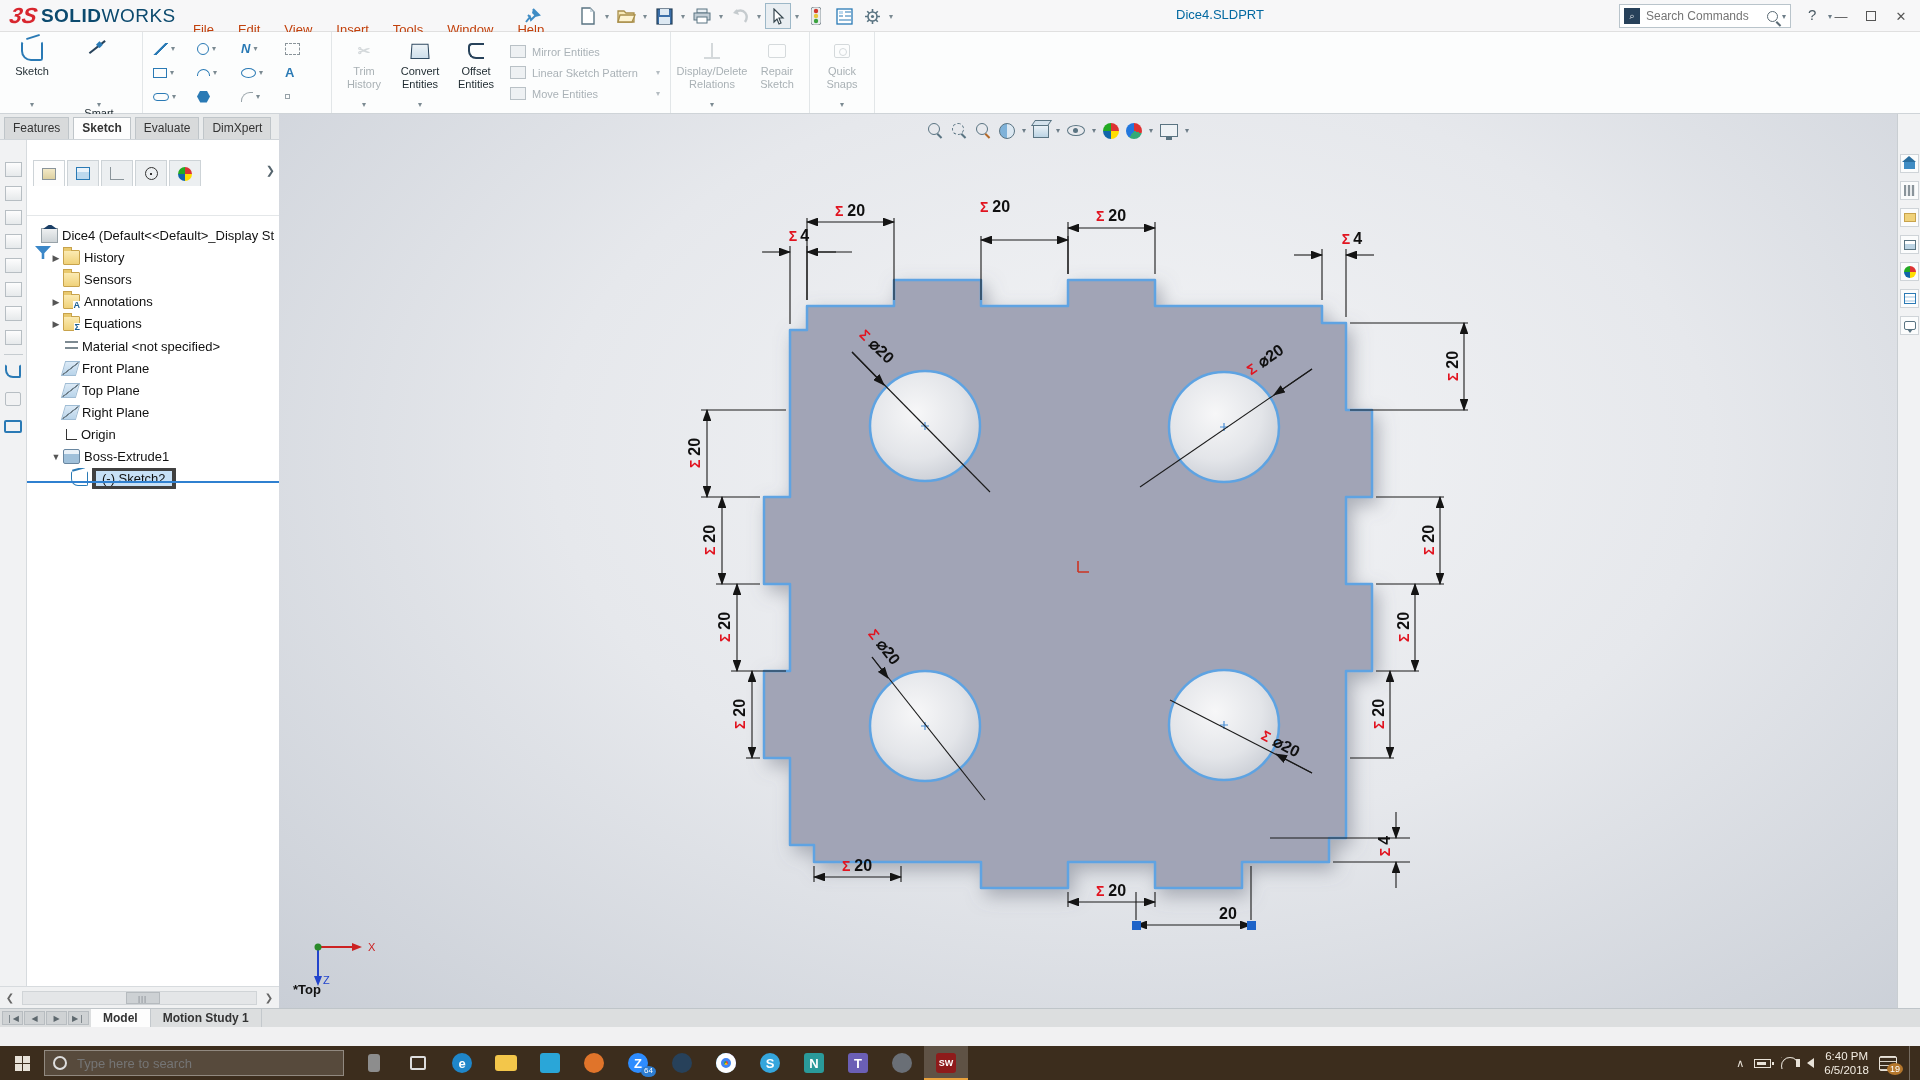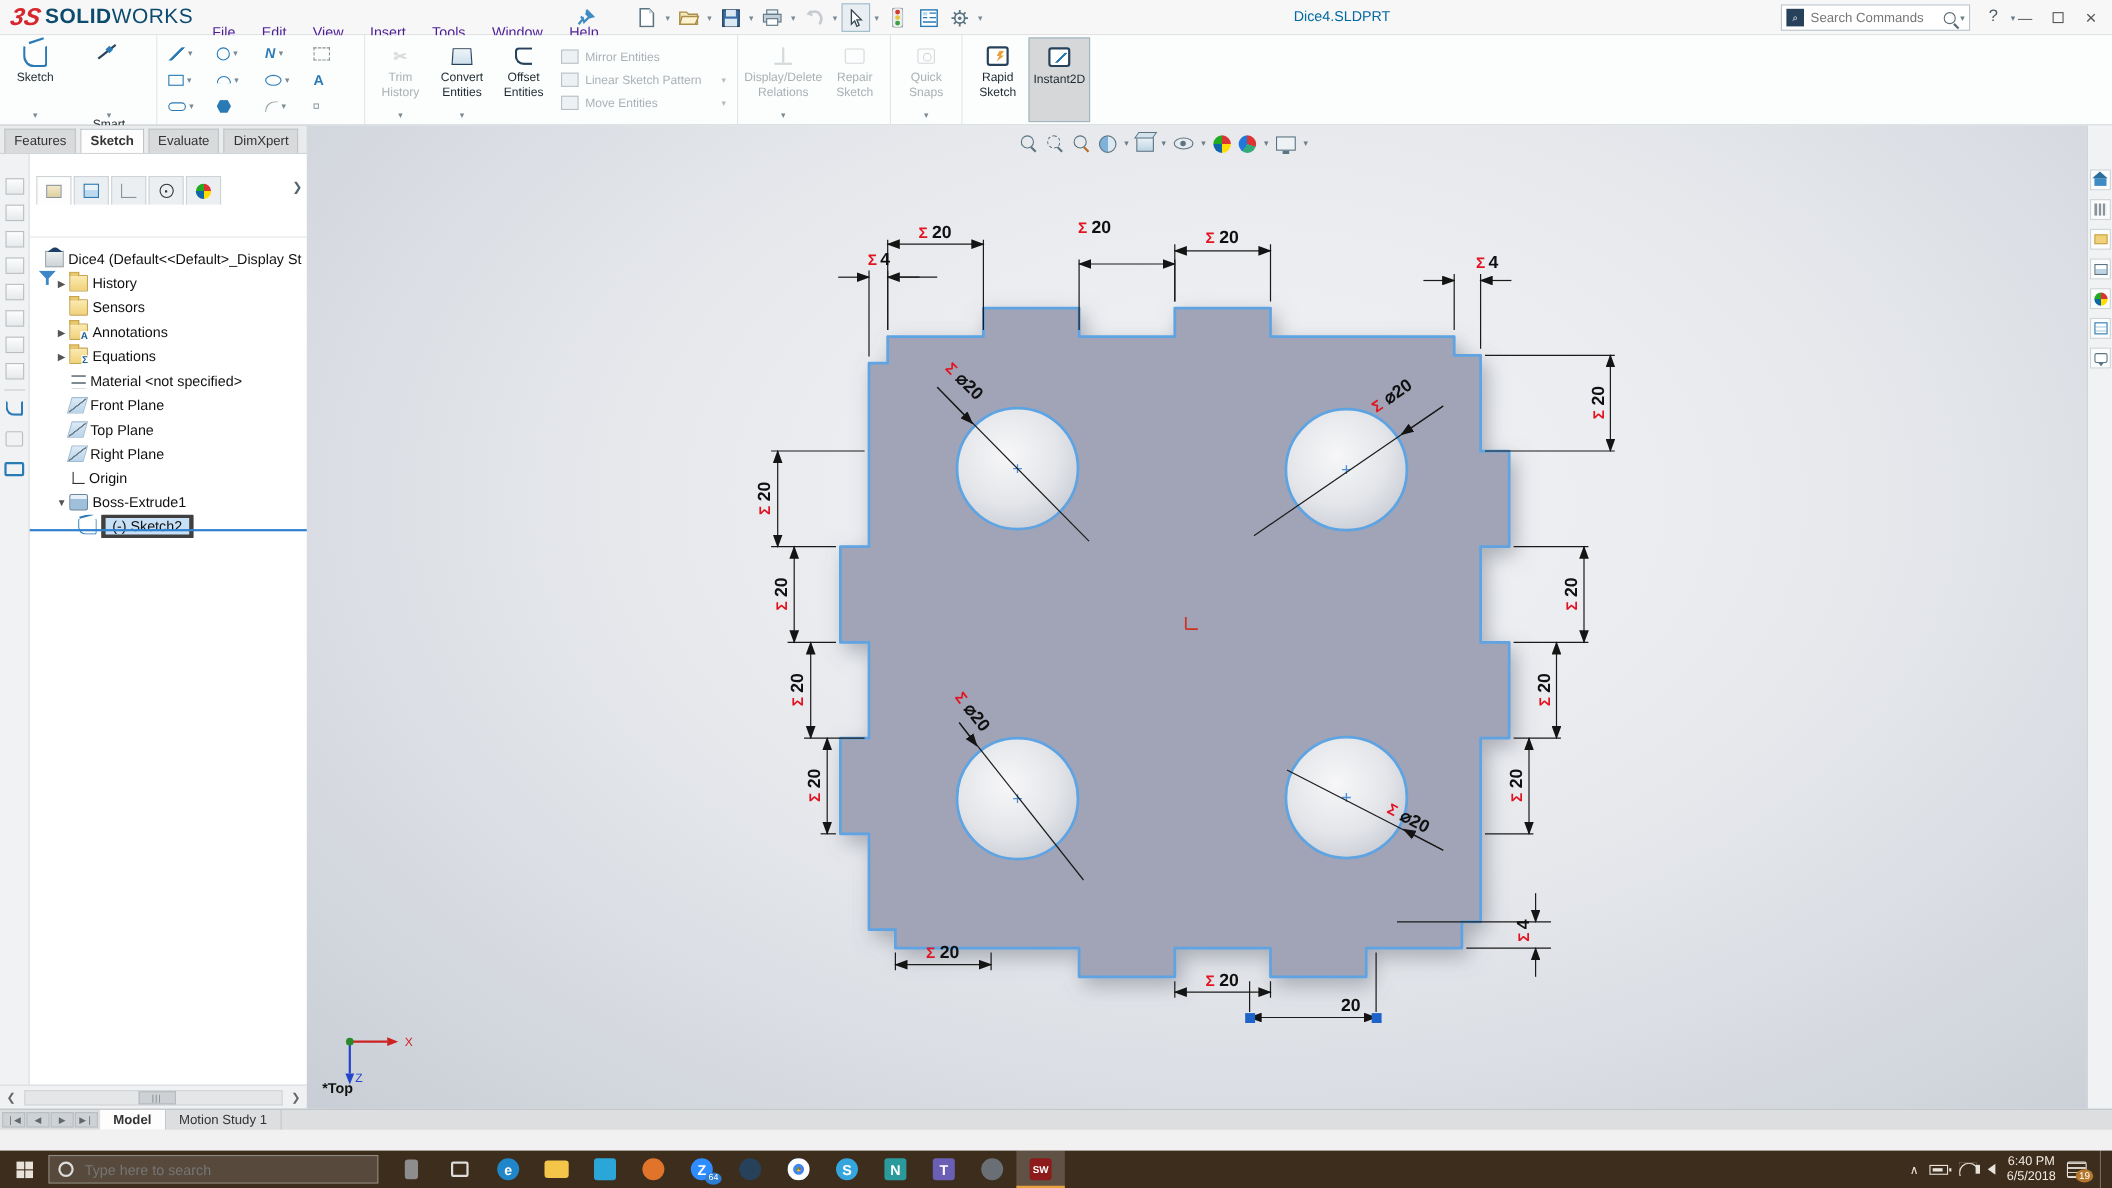--- a/index.html
+++ b/index.html
@@ -8,21 +8,21 @@
     font-family:"Liberation Sans",sans-serif;font-size:13px;color:#222;overflow:hidden;}
 
   
   .titlebar{position:absolute;left:0;top:0;width:1920px;height:32px;background:#f7f7f8;
     border-bottom:1px solid #e0e0e0;display:flex;align-items:center;}
   .logo{position:absolute;left:10px;top:3px;display:flex;align-items:center;height:26px;}
   .logo-mark{font-style:italic;font-weight:bold;color:#d8262e;font-size:22px;transform:skewX(-12deg);margin-right:4px;}
   .logo-text{font-size:19px;letter-spacing:.5px;color:#0c4a6e;}
   .logo-text b{font-weight:bold;}
   .menus{position:absolute;left:183px;top:0;height:32px;display:flex;align-items:center;gap:4px;}
-  .menu-item{padding:4px 10px;color:#4c1d95;cursor:default;margin-top:26px;}
+  .menu-item{padding:4px 10px;color:#c2410c;cursor:default;margin-top:26px;}
   .pin-icon{position:absolute;left:523px;top:7px;width:18px;height:18px;}
   .qat{position:absolute;left:575px;top:3px;display:flex;align-items:center;gap:2px;}
   .qat .btn{width:26px;height:26px;display:flex;align-items:center;justify-content:center;border:1px solid transparent;}
   .qat .caret{color:#7b8a92;font-size:8px;width:8px;text-align:center;}
   .qat .btn.sel{border:1px solid #9db8c8;background:#e9eef2;}
   .qat .btn.dis{opacity:.4;}
   .win-title{position:absolute;left:1090px;top:7px;width:260px;text-align:center;color:#0369a1;font-size:13px;}
   .search-box{position:absolute;left:1619px;top:4px;width:172px;height:24px;border:1px solid #b9c4cb;background:#fff;
     display:flex;align-items:center;padding:0 4px;gap:4px;}
   .search-cmd-ic{width:16px;height:16px;background:#27415a;color:#fff;font-size:9px;display:flex;align-items:center;justify-content:center;}
@@ -168,21 +168,21 @@
   .rs-pal{width:12px;height:10px;border:1.2px solid #5a7482;background:linear-gradient(#fff 40%,#bcd4e4 40%);}
   .rs-ballc{width:12px;height:12px;border-radius:50%;background:conic-gradient(#d33 0 25%,#fd0 25% 50%,#16a 50% 75%,#2a2 75%);}
   .rs-props{width:12px;height:11px;border:1.2px solid #2a7ab5;background:repeating-linear-gradient(#fff 0 2px,#cfe2f0 2px 4px);}
   .rs-forum{width:12px;height:9px;border:1.2px solid #5a7482;border-radius:2px;position:relative;background:#fff;}
   .rs-forum::after{content:"";position:absolute;left:2px;bottom:-4px;border-left:3px solid transparent;border-right:3px solid transparent;border-top:4px solid #5a7482;}
 
   
   .modelbar{position:absolute;left:0;top:1008px;width:1920px;height:19px;background:#dcdedf;border-top:1px solid #bfc5c9;display:flex;align-items:stretch;}
   .navbtns{display:flex;gap:1px;padding:2px 2px;}
   .navbtn{width:21px;background:#cfd2d4;border:1px solid #b7bcc0;color:#5e686e;font-size:8px;display:flex;align-items:center;justify-content:center;}
-  .mtab{padding:2px 12px;font-size:12px;color:#333;border-right:1px solid #c3c8cc;display:flex;align-items:center;}
+  .mtab{padding:2px 12px;font-size:12px;color:#333;border-right:1px solid #c3c8cc;display:flex;align-items:center;font-weight:bold;}
   .mtab.active{background:#fdfdfd;font-weight:bold;}
   .statusbar{position:absolute;left:0;top:1027px;width:1920px;height:19px;background:#f0f0f0;border-top:1px solid #d5d9db;font-size:12px;color:#333;}
   .status-left{position:absolute;left:6px;top:2px;}
   .status-units{position:absolute;left:1768px;top:2px;}
   .status-caret{position:absolute;left:1824px;top:2px;font-size:9px;color:#555;}
   .status-note{position:absolute;left:1896px;top:2px;width:14px;height:13px;border:1.2px solid #6d7d88;background:#fff;transform:rotate(-8deg);}
 
   
   .taskbar{position:absolute;left:0;top:1046px;width:1920px;height:34px;background:#3c2d1d;display:flex;align-items:center;color:#eee;}
   .startbtn{width:44px;height:34px;display:flex;align-items:center;justify-content:center;}
@@ -442,34 +442,20 @@
     </div>
     <div class="grp">
       <div class="bigbtn dis">
         <span class="ic">
             <span class="qs-ic"></span>
           </span>
         <span class="lbl">Quick Snaps</span>
         <span class="caret">▾</span>
       </div>
     </div>
-    <div class="grp" style="border-right:none;">
-      <div class="bigbtn">
-        <span class="ic">
-            <span class="rs-ic"></span>
-          </span>
-        <span class="lbl">Rapid Sketch</span>
-      </div>
-      <div class="bigbtn pressed">
-        <span class="ic">
-            <span class="i2d-ic"></span>
-          </span>
-        <span class="lbl">Instant2D</span>
-      </div>
-    </div>
   </div>
 
   <div class="leftcol">
     <div class="tabsrow">
       <span class="rtab">Features</span>
       <span class="rtab active">Sketch</span>
       <span class="rtab">Evaluate</span>
       <span class="rtab">DimXpert</span>
     </div>
 

